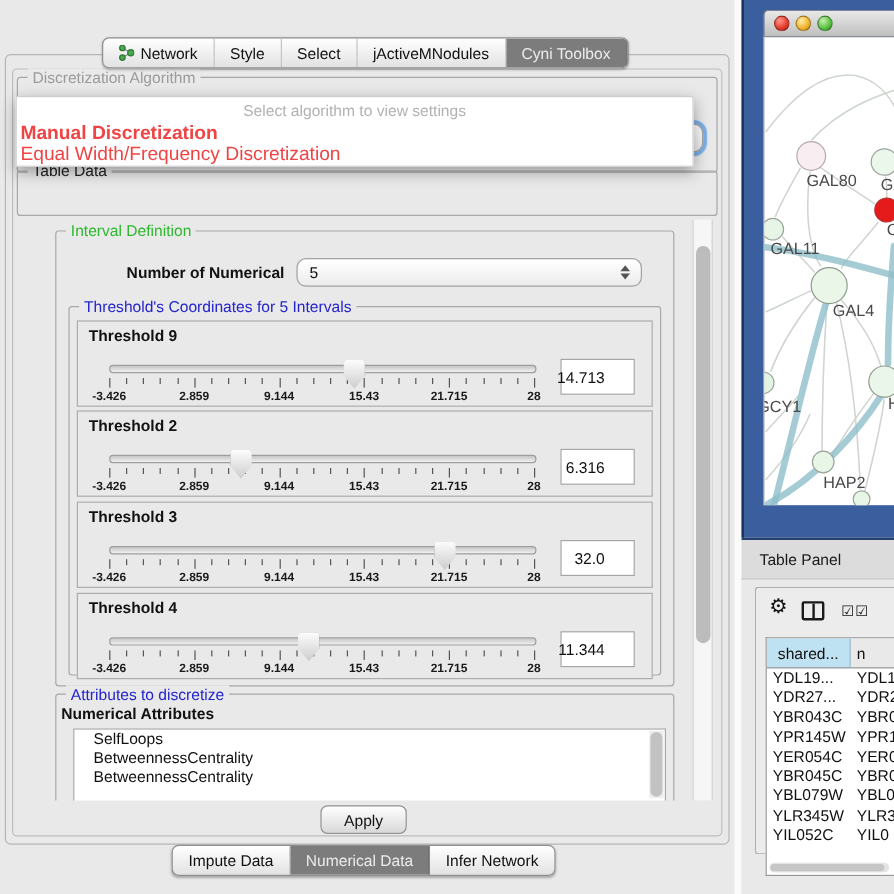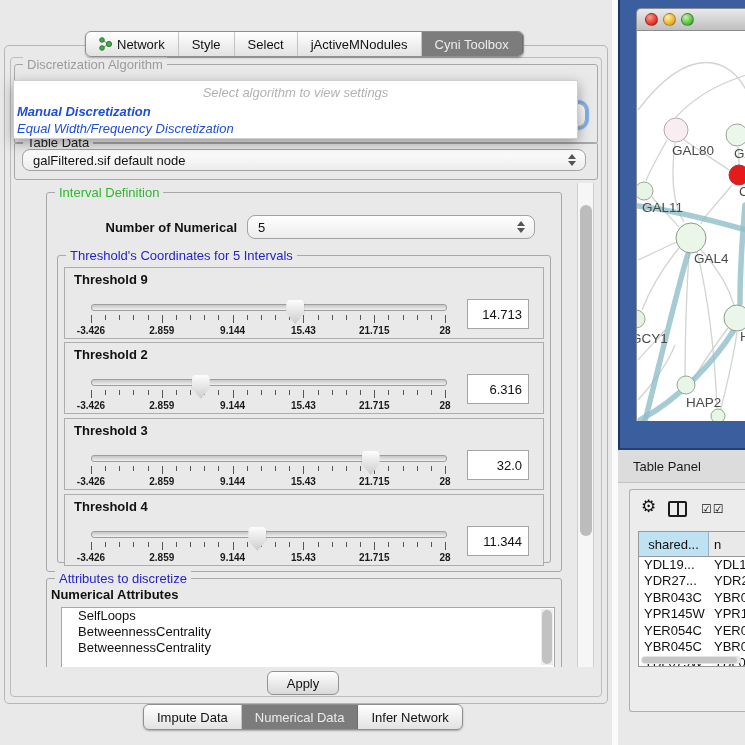--- a/index.html
+++ b/index.html
@@ -51,23 +51,23 @@
     display:flex;flex-direction:column;gap:2px;}
   .spin i{display:block;width:0;height:0;border-left:4px solid transparent;
     border-right:4px solid transparent;}
   .spin .up{border-bottom:5px solid #555;}
   .spin .dn{border-top:5px solid #555;}
   .focusring{box-shadow:0 0 1px 3px #79aee6;}
 
   
   .popup{left:13px;top:80px;width:565px;height:59px;background:#fff;
     border:1px solid #cfcfcf;box-shadow:0 4px 12px rgba(0,0,0,.35);
-    z-index:40;padding-top:3px;box-sizing:border-box;font-style:italic;}
+    z-index:40;padding-top:3px;box-sizing:border-box;}
   .popup .prompt{text-align:center;font-size:13px;color:#b2b2b2;height:19px;line-height:17px;}
-  .popup .opt{font-size:13px;padding-left:3px;height:17px;line-height:17px;color:#1d4ed8;}
+  .popup .opt{font-size:16px;padding-left:3px;height:17px;line-height:17px;color:#ef4444;}
   .popup .opt.hl{font-weight:bold;}
 
   
   .viewport{left:14px;top:183px;width:561px;height:484px;overflow:hidden;}
   .v-scroll{left:577px;top:183px;width:17px;height:484px;background:#f6f6f6;
     border-left:1px solid #cfcfcf;border-right:1px solid #cfcfcf;box-sizing:border-box;}
   .v-thumb{position:absolute;left:2px;top:22px;width:12px;height:331px;
     background:#bcbcbc;border-radius:6px;}
 
   
@@ -84,21 +84,21 @@
     background:linear-gradient(#fdfdfd,#cccccc);
     clip-path:polygon(0% 12%,12% 0%,88% 0%,100% 12%,100% 55%,50% 100%,0% 55%);
     filter:drop-shadow(0 0 1px #777);z-index:3;}
   .tick{position:absolute;width:1px;background:#555;top:47px;}
   .tick.minor{height:5px;}
   .tick.major{height:8px;}
   .ticklab{position:absolute;top:57px;transform:translateX(-50%);
     font-size:10px;font-weight:bold;color:#1a1a1a;white-space:nowrap;}
   .th-value{position:absolute;right:14px;top:31px;width:62px;height:30px;
     background:#fff;border:1px solid #a5a5a5;font-size:13px;display:flex;
-    align-items:center;justify-content:flex-end;padding-right:6px;box-sizing:border-box;margin-left:36px;}
+    align-items:center;justify-content:flex-end;padding-right:24px;box-sizing:border-box;margin-left:36px;}
 
   
   .attr-title{left:4px;top:8px;font-weight:bold;font-size:13px;}
   .attr-list{left:14px;top:28px;width:494px;height:110px;background:#fff;
     border:1px solid #a8a8a8;box-sizing:border-box;overflow:hidden;}
   .attr-item{padding-left:16px;font-size:13px;height:16px;line-height:16px;color:#111;}
   .attr-scroll{position:absolute;right:1px;top:1px;width:12px;height:56px;background:#ededed;}
   .attr-thumb{position:absolute;left:1px;top:1px;width:10px;height:54px;
     background:#c2c2c2;border-radius:5px;}
 
@@ -128,21 +128,21 @@
   .tp-bg{left:618px;top:483px;width:127px;height:262px;background:#e9e9e9;}
   .tp-panel{left:629px;top:489px;width:116px;height:223px;background:#ececec;
     border:1px solid #b0b0b0;border-right:none;border-radius:3px 0 0 3px;box-sizing:border-box;}
   .gear{position:absolute;left:11px;top:8px;font-family:"DejaVu Sans",sans-serif;
     font-size:17px;color:#111;line-height:1;}
   .colicon{position:absolute;left:38px;top:11px;width:19px;height:16px;
     border:2px solid #1a1a1a;border-radius:2px;box-sizing:border-box;}
   .colicon:after{content:"";position:absolute;left:6.5px;top:0;width:2px;height:12px;background:#1a1a1a;}
   .checks{position:absolute;left:71px;top:12px;font-family:"DejaVu Sans",sans-serif;
     font-size:12px;color:#111;letter-spacing:1px;}
-  .tp-table{position:absolute;left:8px;top:41px;width:108px;height:136px;background:#fff;
+  .tp-table{position:absolute;left:8px;top:41px;width:108px;height:199px;background:#fff;
     border:1px solid #999;border-right:none;box-sizing:border-box;overflow:hidden;}
   .tp-head{display:flex;height:25px;}
   .tp-head .c1{width:70px;background:#bfe2f2;border-right:1px solid #90b4c6;
     border-bottom:1px solid #999;display:flex;align-items:center;justify-content:center;
     font-size:13px;box-sizing:border-box;}
   .tp-head .c2{flex:1;background:#e9e9e9;border-bottom:1px solid #999;
     display:flex;align-items:center;padding-left:5px;font-size:13px;}
   .tp-row{display:flex;height:16.4px;font-size:13px;}
   .tp-row .c1{width:70px;padding-left:5px;box-sizing:border-box;overflow:hidden;white-space:nowrap;}
   .tp-row .c2{flex:1;padding-left:5px;overflow:hidden;white-space:nowrap;}
@@ -198,27 +198,20 @@
   </div>
 
   <div class="abs popup">
     <div class="prompt">Select algorithm to view settings</div>
     <div class="opt hl">Manual Discretization</div>
     <div class="opt">Equal Width/Frequency Discretization</div>
   </div>
 
   <div class="abs group" style="left:14px;top:142px;width:582px;height:36px;">
     <span class="glabel dark">Table Data</span>
-  </div>
-  <div class="abs combo" style="left:22px;top:149px;width:564px;height:22px;">
-    <span>galFiltered.sif default node</span>
-    <span class="spin">
-        <i class="up"></i>
-        <i class="dn"></i>
-      </span>
   </div>
 
   <div class="abs viewport">
 
     <div class="abs group" style="left:32px;top:9px;width:514px;height:378px;">
       <span class="glabel green">Interval Definition</span>
       <div class="abs noi-label">Number of Numerical</div>
       <div class="abs combo noi-combo">
         <span>5</span>
         <span class="spin">

